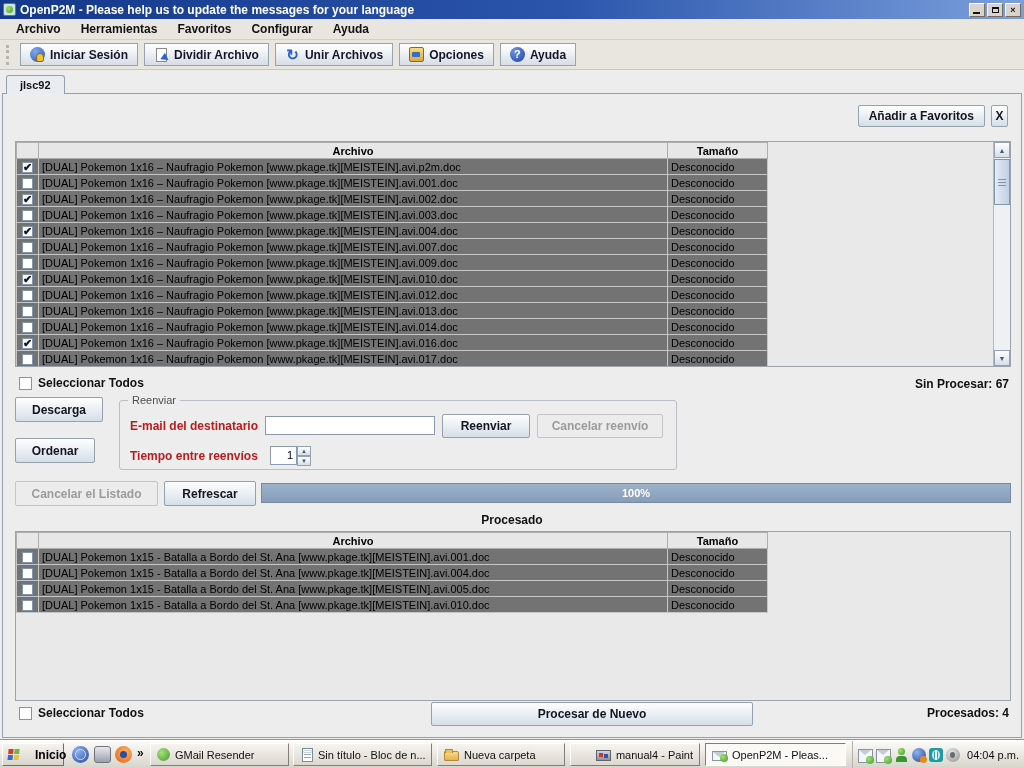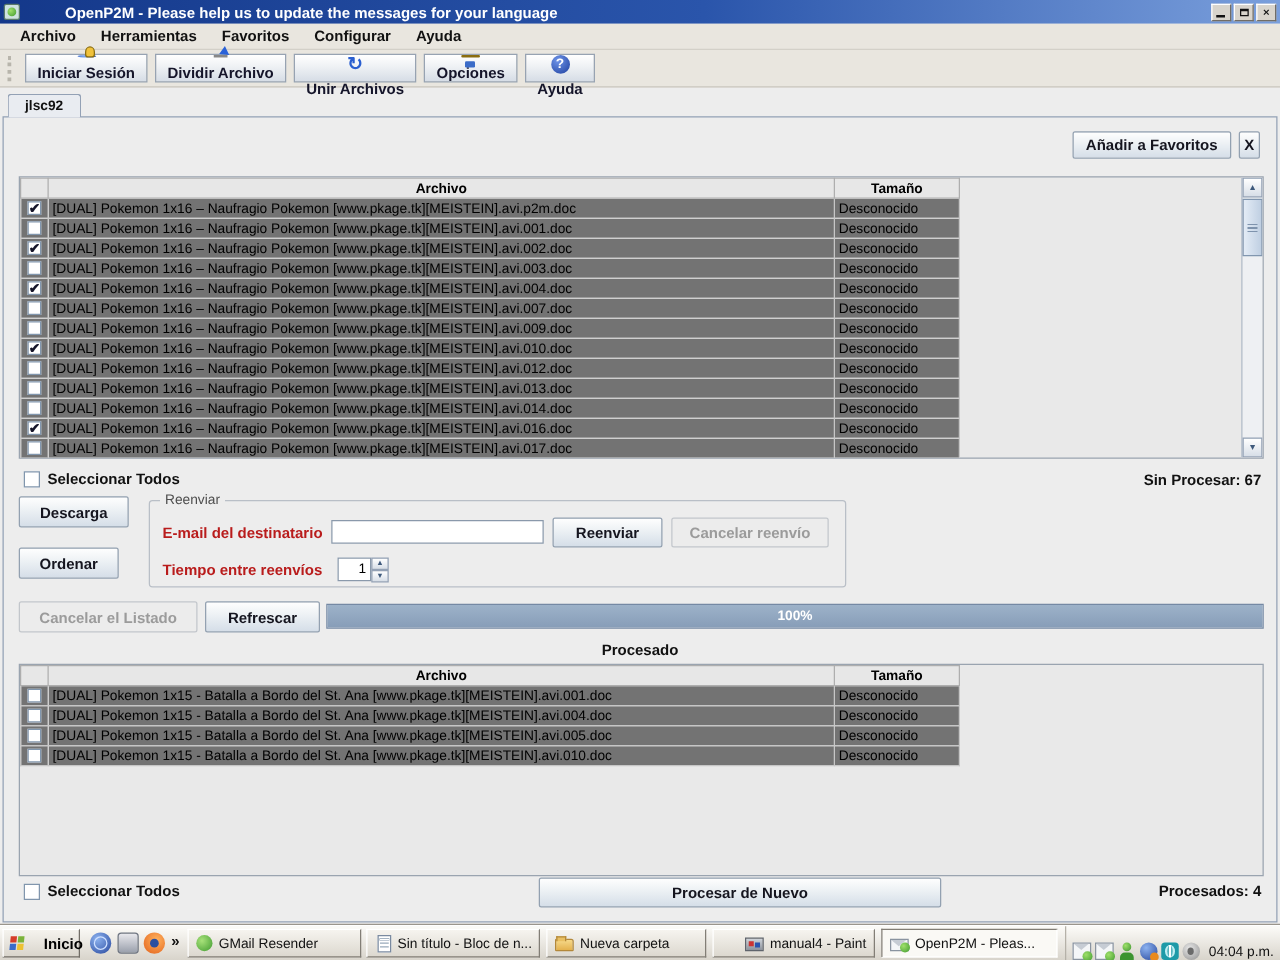--- a/index.html
+++ b/index.html
@@ -2,21 +2,21 @@
 <html><head>
 <meta charset="utf-8">
 <style>
   * { margin:0; padding:0; box-sizing:border-box; }
   html,body { width:1024px; height:768px; overflow:hidden; font-family:"Liberation Sans",sans-serif; }
   .screen { position:relative; width:1024px; height:768px; background:#ededed; }
 
   
   .titlebar { position:absolute; top:0; left:0; right:0; height:19px;
     background:linear-gradient(90deg,#14388a 0%,#2a55ab 55%,#7a9fdc 100%);
-    display:flex; align-items:center; padding:0 3px;gap:32px; }
+    display:flex; align-items:center; padding:0 3px; }
   .titlebar .appicon { width:13px; height:13px; margin-right:4px; position:relative;
     background:#cfe3e0; border:1px solid #5a7a6a; border-radius:2px; }
   .titlebar .appicon::after { content:""; position:absolute; left:2px; top:2px; width:7px; height:7px;
     background:radial-gradient(circle at 35% 35%,#9fe06a,#3f9a2f); border-radius:50%; }
   .titlebar .title { color:#fff; font-weight:bold; font-size:12px; white-space:nowrap; flex:1; }
   .winbtns { display:flex; gap:2px; }
   .winbtn { width:16px; height:14px; background:#d8d4cc; border:1px solid; border-color:#fff #716d66 #716d66 #fff;
     position:relative; display:flex; align-items:center; justify-content:center; font-size:9px; font-weight:bold; color:#111; }
   .glyph-min { position:absolute; left:3px; bottom:2px; width:7px; height:2px; background:#111; }
   .glyph-restore { position:absolute; left:4px; top:3px; width:7px; height:6px; border:1px solid #111; border-top-width:2px; background:#d8d4cc; }
@@ -24,21 +24,21 @@
 
   
   .menubar { position:absolute; top:19px; left:0; right:0; height:21px; background:#e9e6df;
     border-bottom:1px solid #d3d0c8; display:flex; align-items:center; padding-left:6px; }
   .menuitem { font-weight:bold; font-size:12px; color:#111; padding:2px 10px; }
   .toolbar { position:absolute; top:40px; left:0; right:0; height:30px; background:#e9e6df;
     border-bottom:1px solid #c9c6be; display:flex; align-items:center; gap:6px; padding-left:6px; }
   .toolgrip { width:6px; height:20px; border-left:3px dotted #b8b5ac; margin-right:2px; }
   .toolbtn { height:23px; display:inline-flex; align-items:center; gap:5px; padding:0 9px;
     border:1px solid #97a3b2; border-radius:0; background:linear-gradient(#ffffff,#eef1f4 45%,#d6dde6);
-    font-weight:bold; font-size:12px; color:#15152a;flex-direction:column; }
+    font-weight:bold; font-size:12px; color:#15152a; }
   .tico { width:15px; height:15px; position:relative; display:inline-block; }
   .ico-login { background:radial-gradient(circle at 35% 30%,#7fa8ef,#2a55b4); border-radius:50%; }
   .ico-login::after { content:""; position:absolute; right:1px; bottom:0; width:6px; height:7px;
     background:#f0c23c; border-radius:50% 50% 30% 30%; border:1px solid #8a6d10; }
   .ico-split { background:#fff; border:1px solid #888; width:11px; height:14px; margin:0 2px; }
   .ico-split::after { content:""; position:absolute; right:-3px; bottom:-1px; width:0; height:0;
     border-left:7px solid #2a62d8; border-top:4px solid transparent; border-bottom:4px solid transparent; transform:rotate(35deg); }
   .ico-join { color:#2a5fd0; font-size:15px; font-weight:bold; line-height:15px; text-align:center; }
   .ico-join::after { content:"↻"; }
   .ico-options { background:linear-gradient(#f6de7a,#d9a93c); border:1px solid #8a6d10; border-radius:2px; }
@@ -139,21 +139,21 @@
     background:#e9c063; border:1px solid #b3883a; border-bottom:none; }
   .ico-paint { background:linear-gradient(#cfd4da,#8d939c); border:1px solid #5f646c; height:11px; margin-top:2px; }
   .ico-paint::after { content:""; position:absolute; left:2px; top:2px; width:4px; height:4px; background:#c33;
     box-shadow:5px 1px 0 #2a55b0; }
   .ico-envelope { background:#f4f6f8; border:1px solid #8a94a0; height:10px; margin-top:2px; }
   .ico-envelope::before { content:""; position:absolute; left:0; top:0; border-left:6px solid transparent;
     border-right:6px solid transparent; border-top:5px solid #c6ccd4; }
   .ico-envelope::after { content:""; position:absolute; right:-2px; bottom:-2px; width:8px; height:8px;
     background:radial-gradient(circle at 35% 35%,#9fe06a,#3f9a2f); border-radius:50%; }
   .tray { position:absolute; right:0; top:0; bottom:0; width:172px; border-left:1px solid #b5b1a8;
-    display:flex; align-items:flex-end; gap:3px; padding:0 5px; }
+    display:flex; align-items:center; gap:3px; padding:0 5px; }
   .trayicon { width:15px; height:14px; position:relative; flex:0 0 auto; }
   .ico-user { background:transparent; }
   .ico-user::before { content:""; position:absolute; left:4px; top:0; width:7px; height:7px;
     background:radial-gradient(circle at 35% 35%,#9fe06a,#3c9430); border-radius:50%; }
   .ico-user::after { content:""; position:absolute; left:2px; bottom:0; width:11px; height:6px;
     background:#3c9430; border-radius:4px 4px 0 0; }
   .ico-globe2 { background:radial-gradient(circle at 35% 30%,#8cb2ef,#27479c); border-radius:50%; width:14px; }
   .ico-globe2::after { content:""; position:absolute; right:-1px; bottom:-1px; width:7px; height:7px;
     background:#e88a1e; border-radius:50%; }
   .ico-teal { background:#1d9aa8; border-radius:3px; width:14px; }

